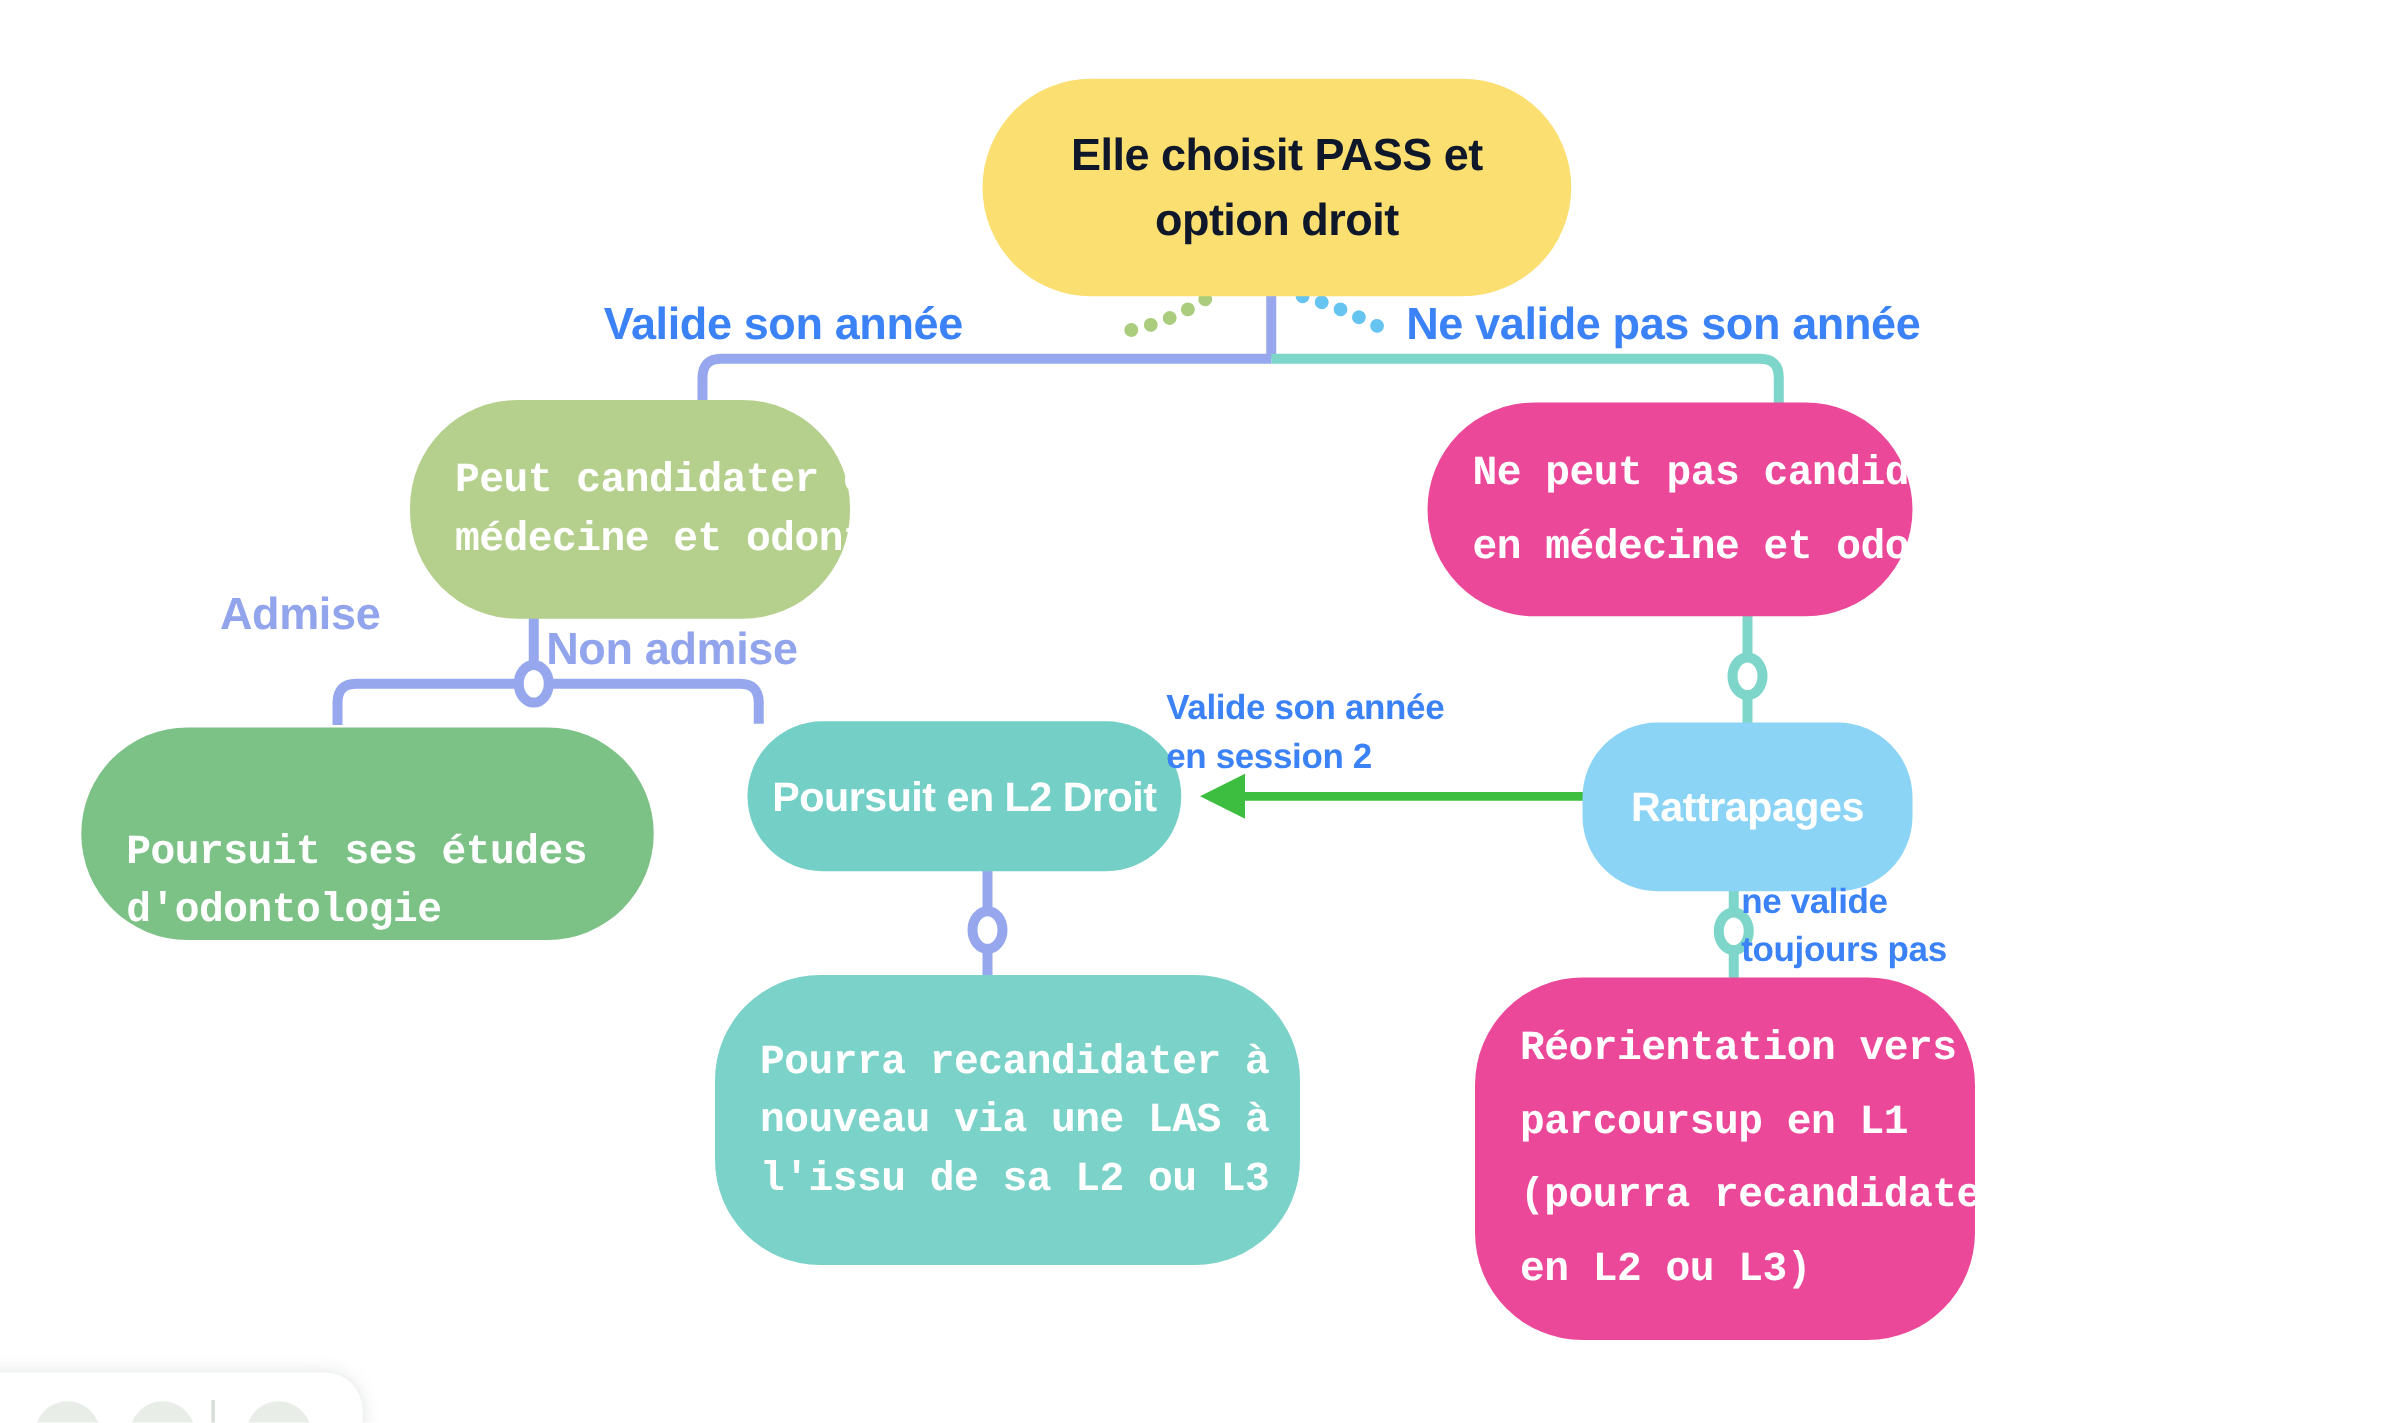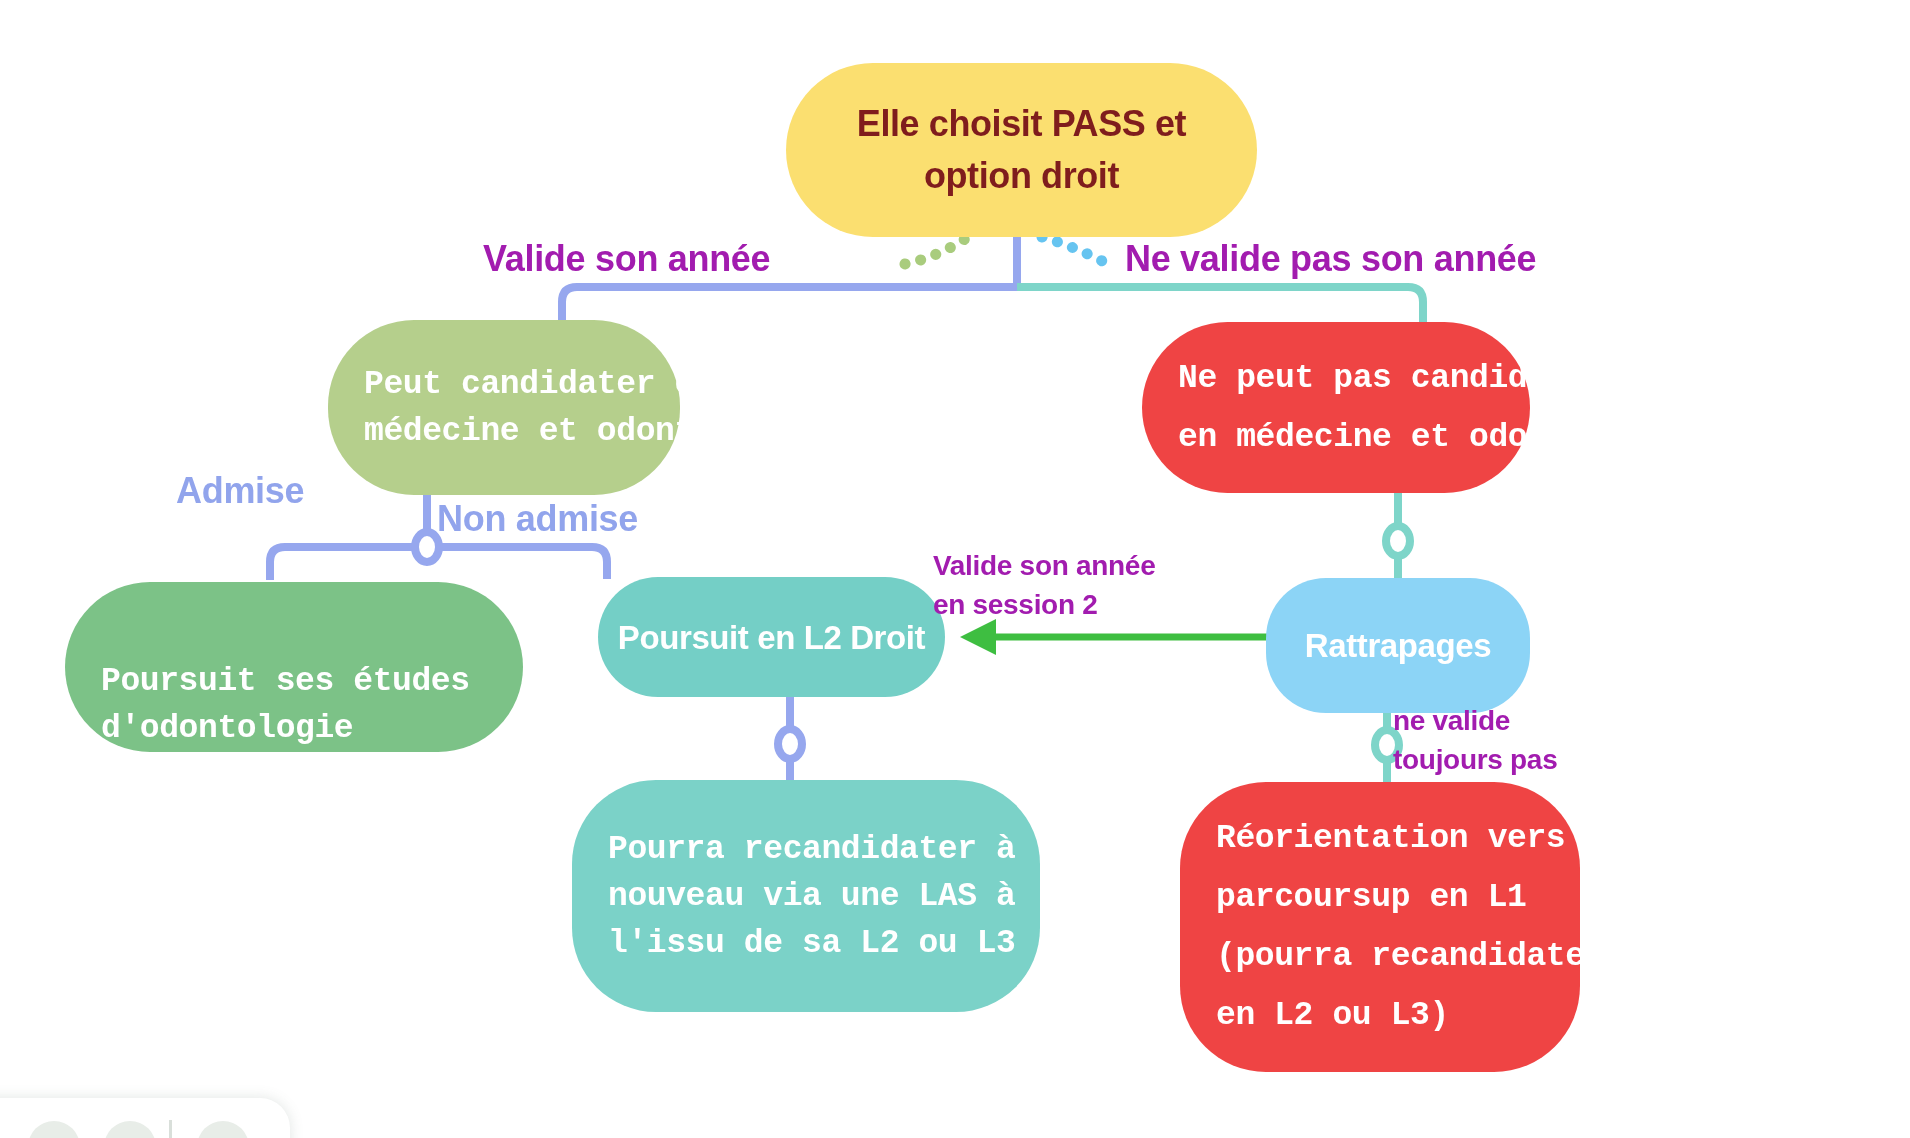--- a/index.html
+++ b/index.html
@@ -10,29 +10,29 @@
   #canvas{position:absolute;left:0;top:0;width:1910px;height:1138px;}
   svg.edges{position:absolute;left:0;top:0;z-index:1;}
   .node{
     position:absolute;z-index:2;display:flex;flex-direction:column;justify-content:center;
     color:#ffffff;font-weight:bold;font-size:33px;line-height:47px;letter-spacing:-0.4px;
     box-sizing:border-box;
   }
   .node.left-text{align-items:flex-start;padding-left:36px;padding-right:8px;text-align:left;font-family:Liberation Mono, monospace;}
   .node.center-text{align-items:center;text-align:center;}
   .node div{white-space:nowrap;}
-  .root-node{background:#FBDF70;color:#7f1d1d;border-radius:88px;font-size:36px;line-height:52px;}
+  .root-node{background:#FBDF70;color:#0f172a;border-radius:88px;font-size:36px;line-height:52px;}
   .green-light{background:#B5CF8C;border-radius:86px;}
   .green-mid{background:#7CC287;border-radius:86px;}
   .teal{background:#74CFC6;border-radius:62px;}
   .teal-big{background:#7BD2C8;border-radius:84px;}
-  .blue{background:#ef4444;border-radius:86px;gap:12px;}
+  .blue{background:#ec4899;border-radius:86px;gap:12px;}
   .blue-small{background:#8CD4F6;border-radius:60px;}
   .edge-label{
-    position:absolute;z-index:3;color:#a21caf;font-weight:bold;font-size:36px;line-height:46px;
+    position:absolute;z-index:3;color:#3b82f6;font-weight:bold;font-size:36px;line-height:46px;
     letter-spacing:-0.3px;white-space:nowrap;
   }
   .edge-label.purple{color:#91A4EC;}
   .edge-label.small{font-size:28px;line-height:39px;}
   #bottom-toolbar{
     position:absolute;left:-24px;top:1098px;width:314px;height:80px;z-index:5;
     background:#ffffff;border-top-right-radius:30px;
     box-shadow:0 0 14px rgba(90,110,100,0.18);
   }
   .tb-circle{position:absolute;width:52px;height:52px;border-radius:50%;background:#E8EDE8;top:23px;}

